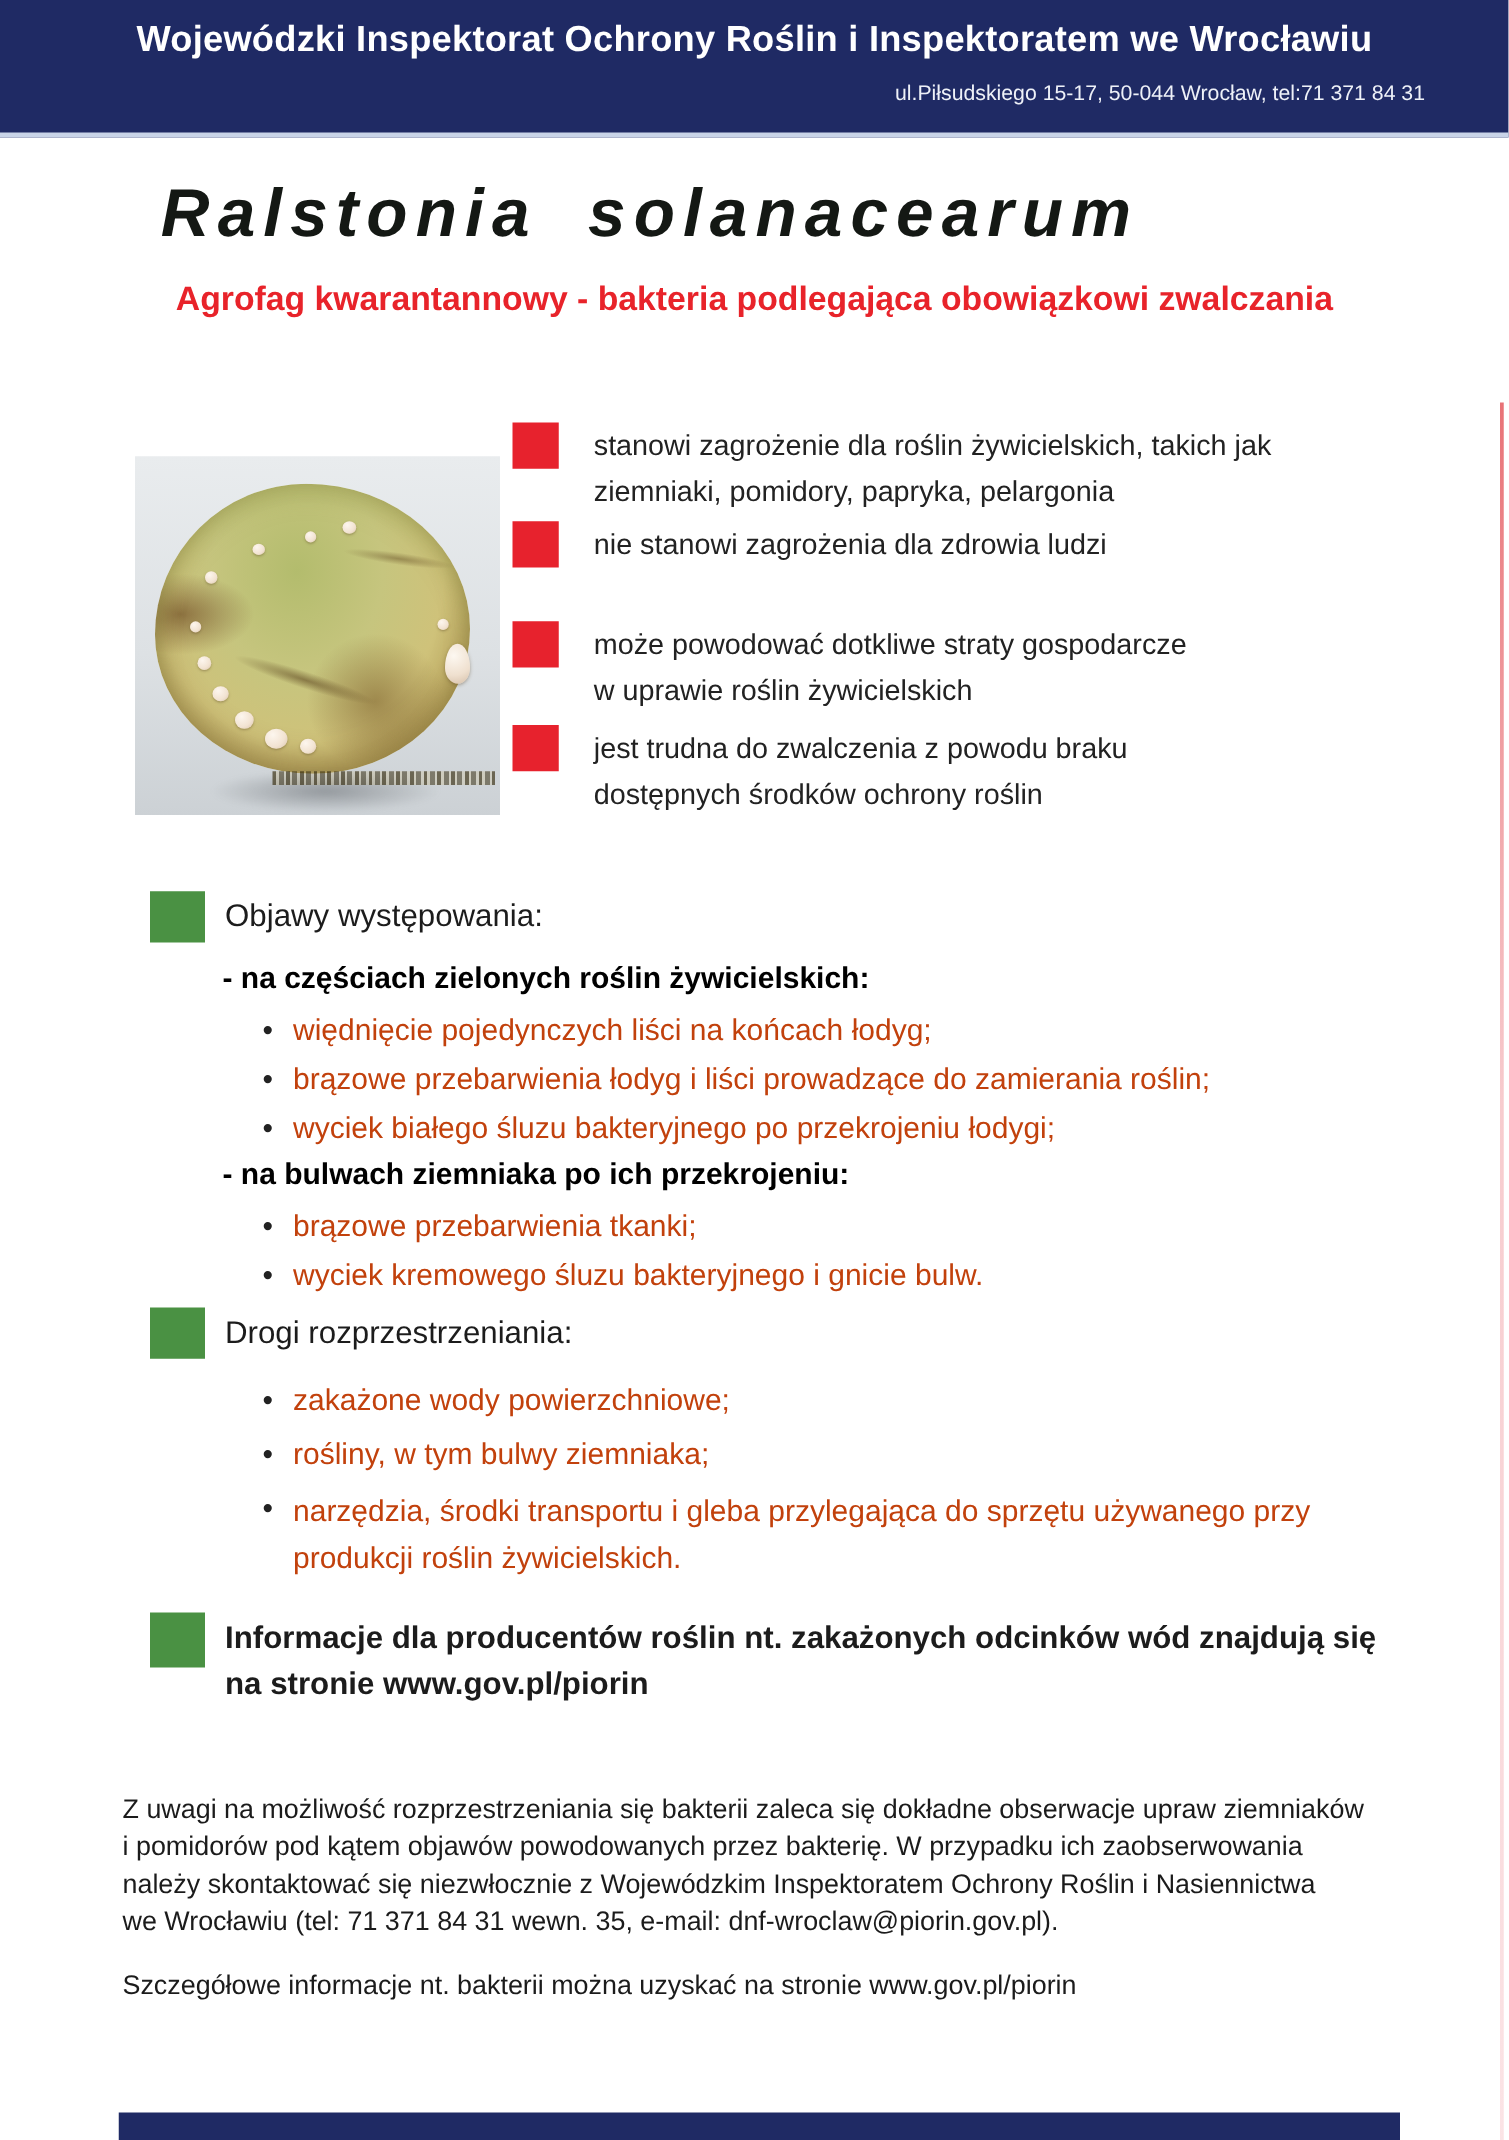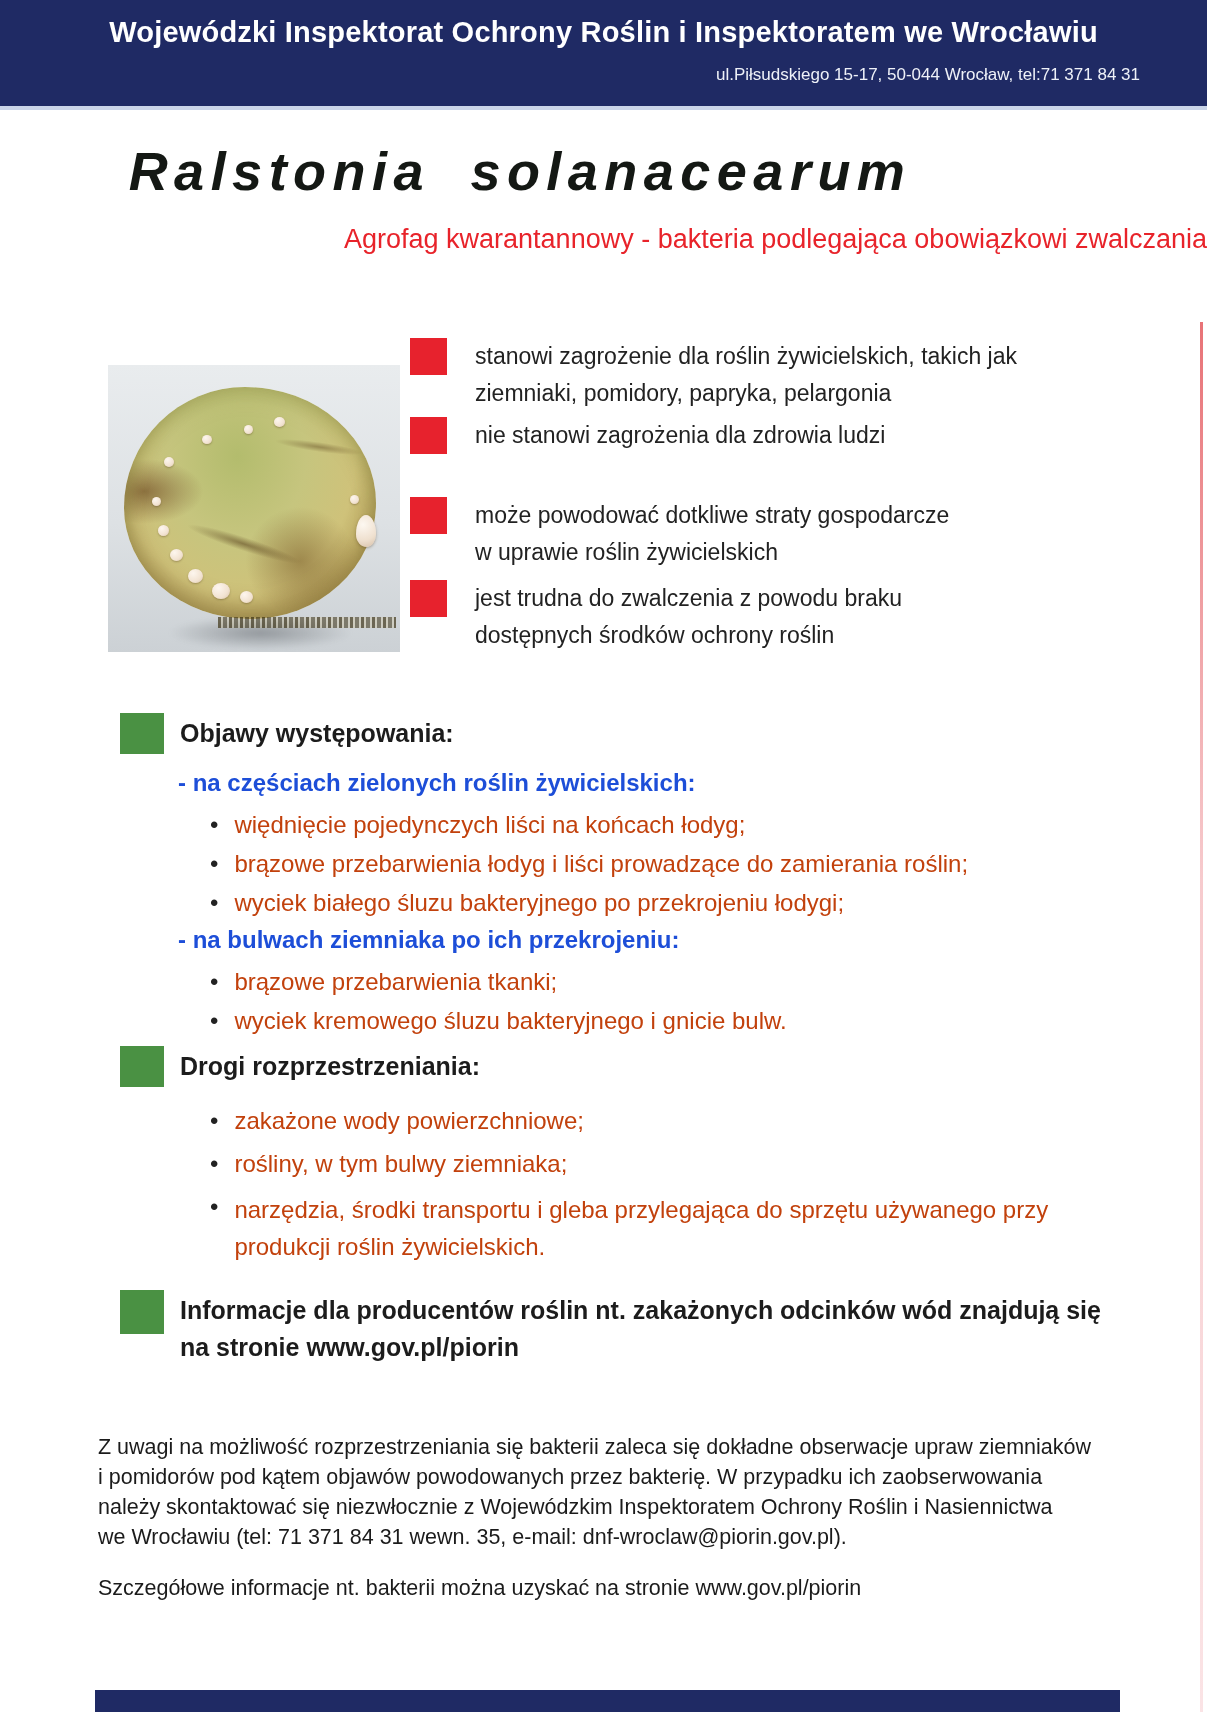--- a/index.html
+++ b/index.html
@@ -27,21 +27,21 @@
   }
 
   
   .main-title {
     position:absolute; top:140px; left:0; width:1010px;
     text-align:center; font-size:54px; font-weight:bold; font-style:italic;
     letter-spacing:0.12em; word-spacing:0.35em; color:#141814;margin-left:15px;
   }
   .subtitle {
     position:absolute; top:224px; left:0; width:1207px;
-    text-align:right; font-size:27px; font-weight:normal; color:#e8232a;
+    text-align:center; font-size:27px; font-weight:bold; color:#e8232a;
   }
 
   
   .photo {
     position:absolute; top:365px; left:108px; width:292px; height:287px;
     background:linear-gradient(180deg,#e9ecee 0%,#dde1e4 55%,#ccd1d5 100%);
     overflow:hidden;
   }
   .potato {
     position:absolute; top:22px; left:16px; width:252px; height:232px;
@@ -102,25 +102,25 @@
     font-size:23px; font-weight:normal; line-height:37px; color:#222222;
     white-space:pre-line;
   }
 
   
   .section { position:absolute; left:120px; }
   .section-head { display:flex; align-items:flex-start; }
   .green-square {
     flex:0 0 44px; width:44px; height:41px; background:#4a9143; margin-right:16px;
   }
-  .section-title { font-size:25px; font-weight:bold; line-height:41px; color:#1c1c1c; }
+  .section-title { font-size:25px; font-weight:normal; line-height:41px; color:#1c1c1c; }
 
   .sub-bold {
     margin-left:58px; margin-top:15px;
-    font-size:24px; font-weight:bold; color:#1d4ed8;
+    font-size:24px; font-weight:bold; color:#000000;
   }
   .blist { margin-top:12px; }
   .blist-item {
     display:flex; align-items:flex-start; margin-left:90px; margin-bottom:7px;
   }
   .dot {
     flex:0 0 auto; font-size:24px; line-height:32px; margin-right:16px; color:#222;
   }
   .blist-text {
     font-size:24px; line-height:32px; color:#c2410c; white-space:pre-line;

